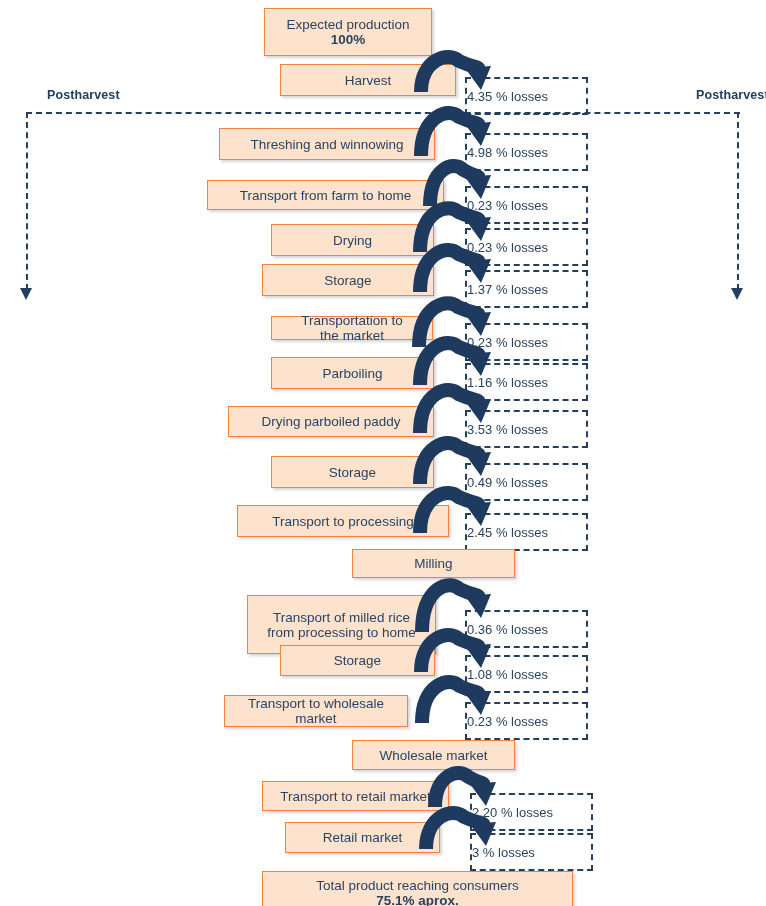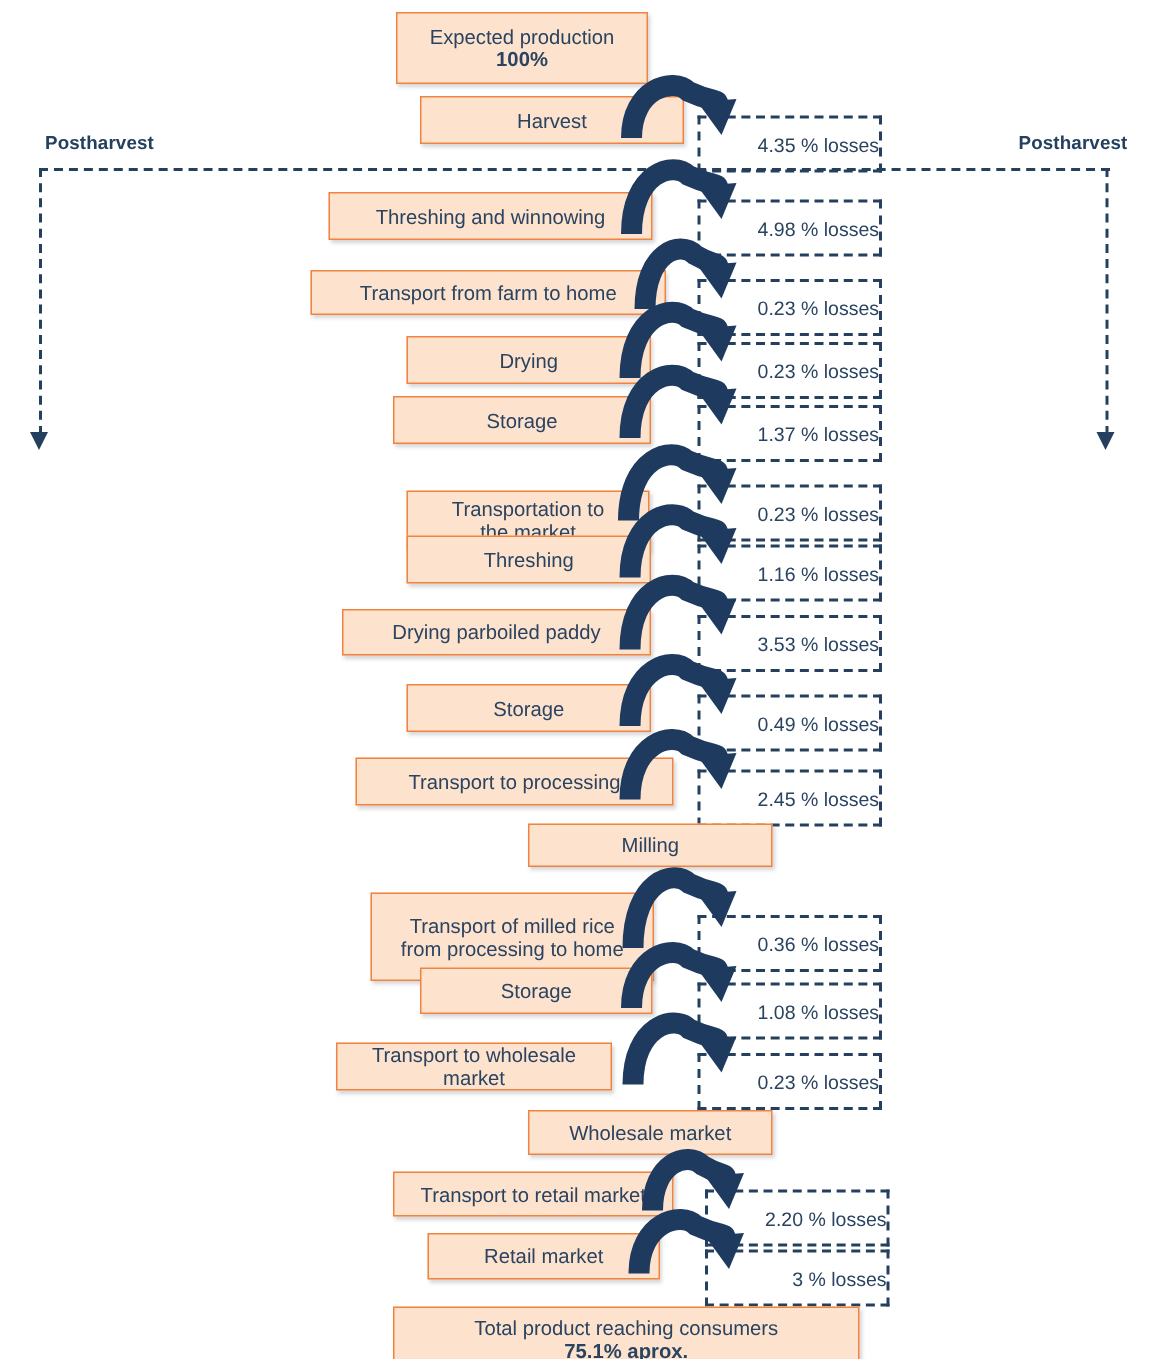--- a/index.html
+++ b/index.html
@@ -13,20 +13,21 @@
   #stage{position:relative;width:766px;height:906px;}
 
   
   .ph-label{
     position:absolute;
     font-size:12.5px;
     font-weight:bold;
     color:#24405e;
     letter-spacing:.1px;
     white-space:nowrap;
+    margin-left:17px;
   }
   .ph-label.left{left:30px;top:88px;}
   .ph-label.right{left:679px;top:88px;}
 
   .ph-top{
     position:absolute;
     left:26px;top:112px;
     width:714px;height:0;
     border-top:2.5px dashed #24405e;
   }
@@ -69,21 +70,21 @@
   .pbox b{font-weight:bold;}
 
   
   .lbox{
     position:absolute;
     box-sizing:border-box;
     border:2px dashed #24405e;
     background:transparent;
     display:flex;
     align-items:center;
-    justify-content:flex-end;
+    justify-content:flex-start;
     font-size:13px;
     color:#2a4360;
     white-space:nowrap;
   }
 
   
   .arrowwrap{position:absolute;pointer-events:none;}
   .arrowwrap svg{display:block;overflow:visible;}
 </style>
 </head>
@@ -156,34 +157,34 @@
       </div>
       <div class="lbox" style="left: 465px; top: 270px; width: 123px; height: 38px;">
         <span>1.37 % losses</span>
       </div>
       <div class="arrowwrap" style="left: 394px; top: 232px; width: 109px; height: 106px;">
         <svg width="109" height="106" viewBox="0 0 109 106">
           <path d="M 26 60 C 26 20, 54.5 12, 64.5 22 C 87 32, 85 24, 84 36" fill="none" stroke="#1f3a5f" stroke-width="14" stroke-linecap="butt"></path>
           <polygon points="71,29 97,27 87,51" fill="#1f3a5f"></polygon>
         </svg>
       </div>
-      <div class="pbox" style="left: 271px; top: 327px; width: 162px; height: 40px;">
+      <div class="pbox" style="left: 271px; top: 316px; width: 162px; height: 24px;">
         <div><span>Transportation to</span><br><span class="l2">the market</span></div>
       </div>
       <div class="lbox" style="left: 465px; top: 323px; width: 123px; height: 38px;">
         <span>0.23 % losses</span>
       </div>
       <div class="arrowwrap" style="left: 393px; top: 285px; width: 110px; height: 108px;">
         <svg width="110" height="108" viewBox="0 0 110 108">
           <path d="M 26 62 C 26 20, 55 12, 65 22 C 88 32, 86 24, 85 36" fill="none" stroke="#1f3a5f" stroke-width="14" stroke-linecap="butt"></path>
           <polygon points="72,29 98,27 88,51" fill="#1f3a5f"></polygon>
         </svg>
       </div>
       <div class="pbox" style="left: 271px; top: 357px; width: 163px; height: 32px;">
-        <div><span>Threshing</span></div>
+        <div><span>Parboiling</span></div>
       </div>
       <div class="lbox" style="left: 465px; top: 363px; width: 123px; height: 38px;">
         <span>1.16 % losses</span>
       </div>
       <div class="arrowwrap" style="left: 394px; top: 325px; width: 109px; height: 106px;">
         <svg width="109" height="106" viewBox="0 0 109 106">
           <path d="M 26 60 C 26 20, 54.5 12, 64.5 22 C 87 32, 85 24, 84 36" fill="none" stroke="#1f3a5f" stroke-width="14" stroke-linecap="butt"></path>
           <polygon points="71,29 97,27 87,51" fill="#1f3a5f"></polygon>
         </svg>
       </div>

